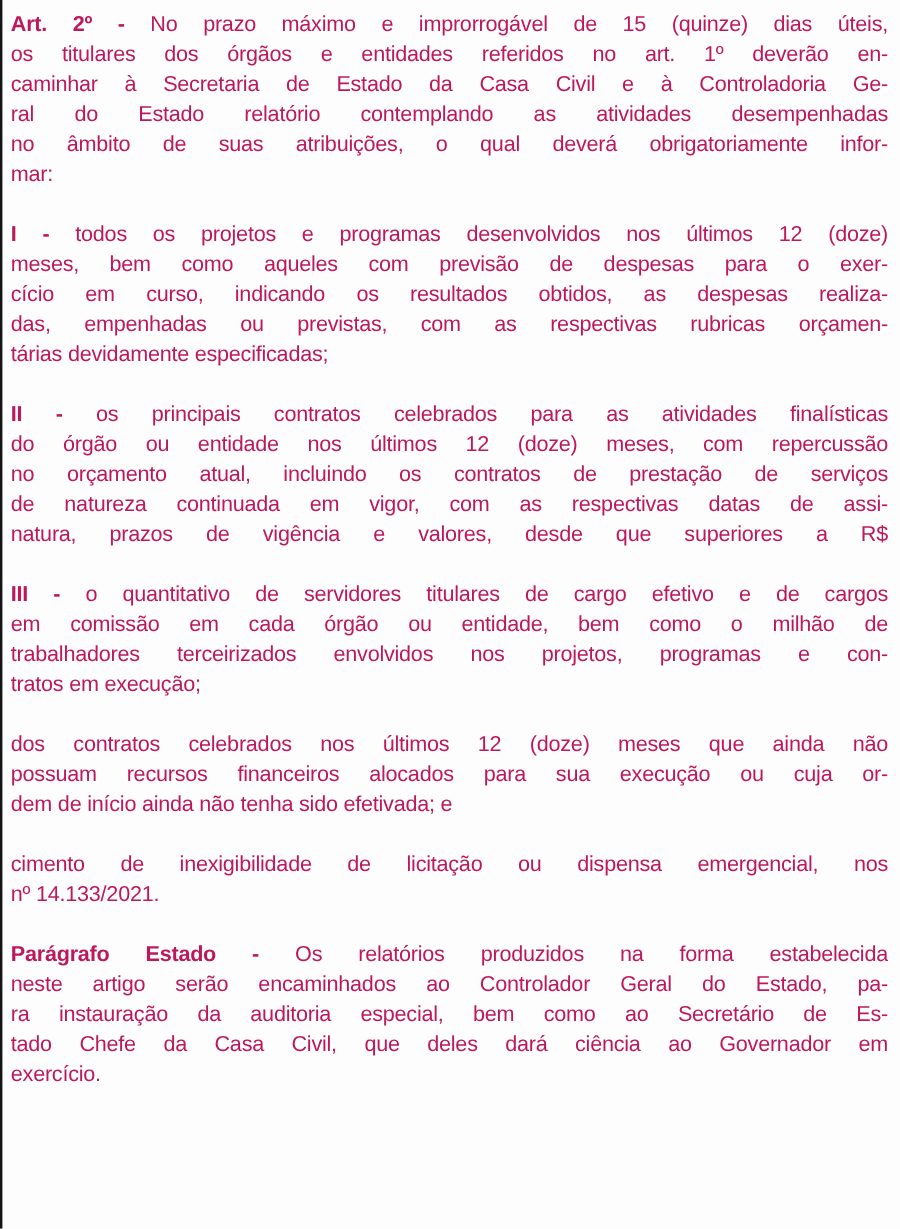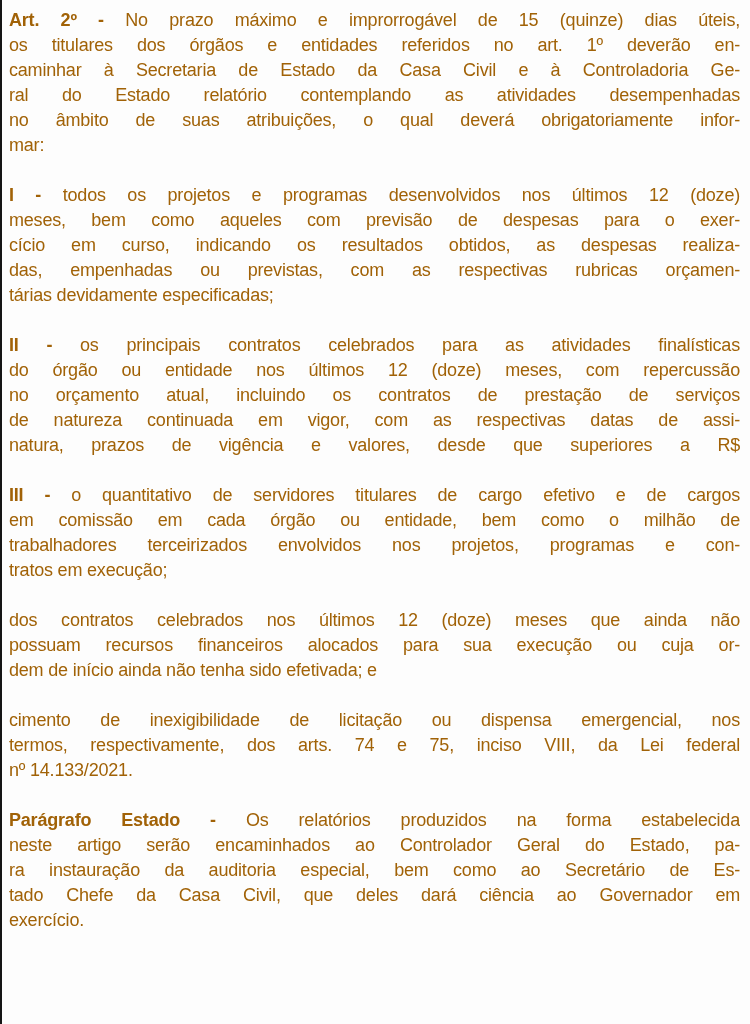--- a/index.html
+++ b/index.html
@@ -11,21 +11,21 @@
     position: relative;
     width: 750px;
     min-height: 1024px;
     box-sizing: border-box;
     background: #fdfdfd;
     padding: 8px 10px 8px 9px;
     font-family: "Liberation Sans", "DejaVu Sans", sans-serif;
     font-size: 18px;
     line-height: 25px;
     letter-spacing: -0.2px;
-    color: #a16207;
+    color: #be185d;
   }
   .edge-line {
     position: absolute;
     left: 0;
     top: 0;
     width: 2px;
     height: 100%;
     background: #151515;
   }
   .paragraph {
@@ -81,21 +81,20 @@
         <div class="line">trabalhadores terceirizados envolvidos nos projetos, programas e con-</div>
         <div class="line last">tratos em execução;</div>
       </div>
       <div class="paragraph">
         <div class="line">dos contratos celebrados nos últimos 12 (doze) meses que ainda não</div>
         <div class="line">possuam recursos financeiros alocados para sua execução ou cuja or-</div>
         <div class="line last">dem de início ainda não tenha sido efetivada; e</div>
       </div>
       <div class="paragraph">
         <div class="line">cimento de inexigibilidade de licitação ou dispensa emergencial, nos</div>
-        <div class="line">termos, respectivamente, dos arts. 74 e 75, inciso VIII, da Lei federal</div>
         <div class="line last">nº 14.133/2021.</div>
       </div>
       <div class="paragraph">
         <div class="line"><span class="lead">Parágrafo Estado -</span> <span>Os relatórios produzidos na forma estabelecida</span></div>
         <div class="line">neste artigo serão encaminhados ao Controlador Geral do Estado, pa-</div>
         <div class="line">ra instauração da auditoria especial, bem como ao Secretário de Es-</div>
         <div class="line">tado Chefe da Casa Civil, que deles dará ciência ao Governador em</div>
         <div class="line last">exercício.</div>
       </div>
     </div>

